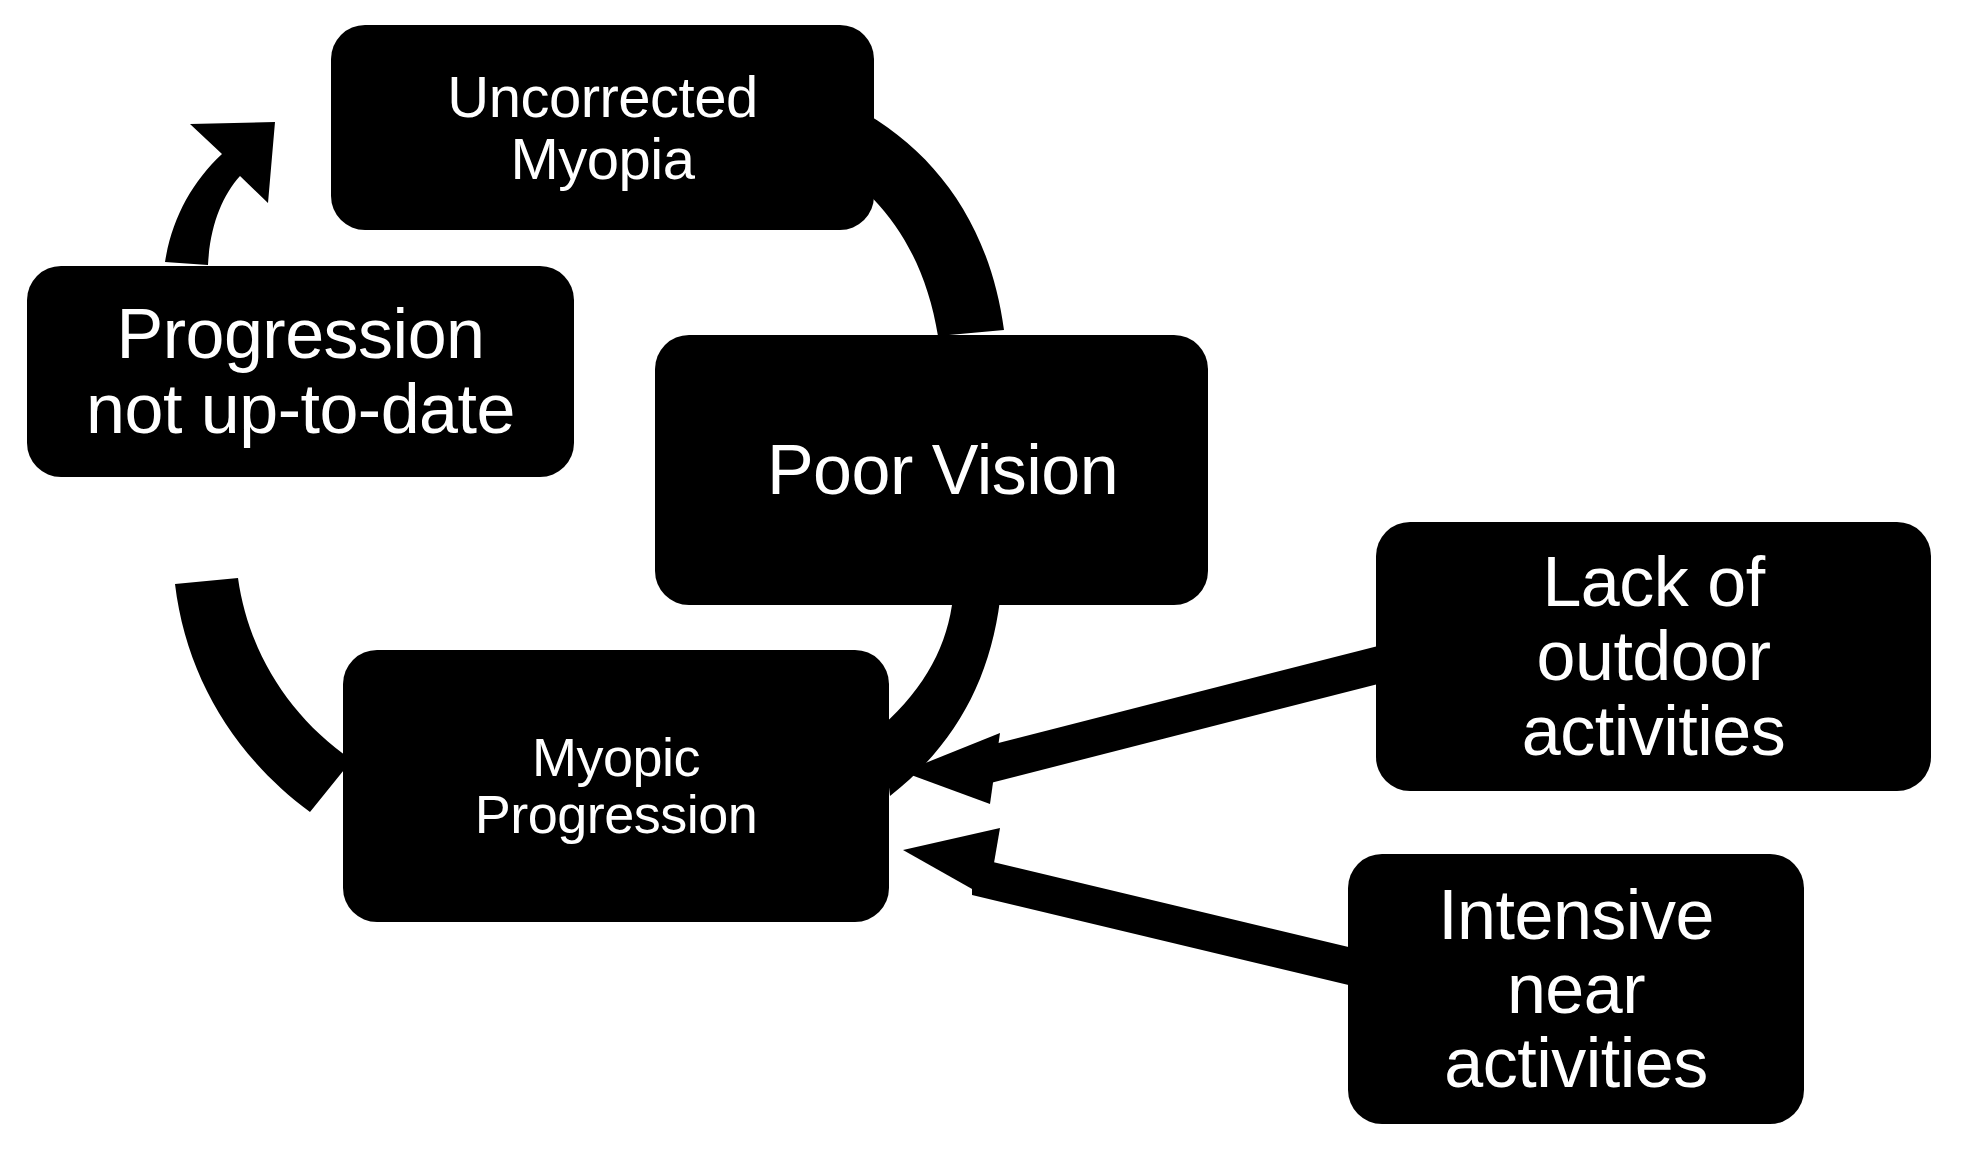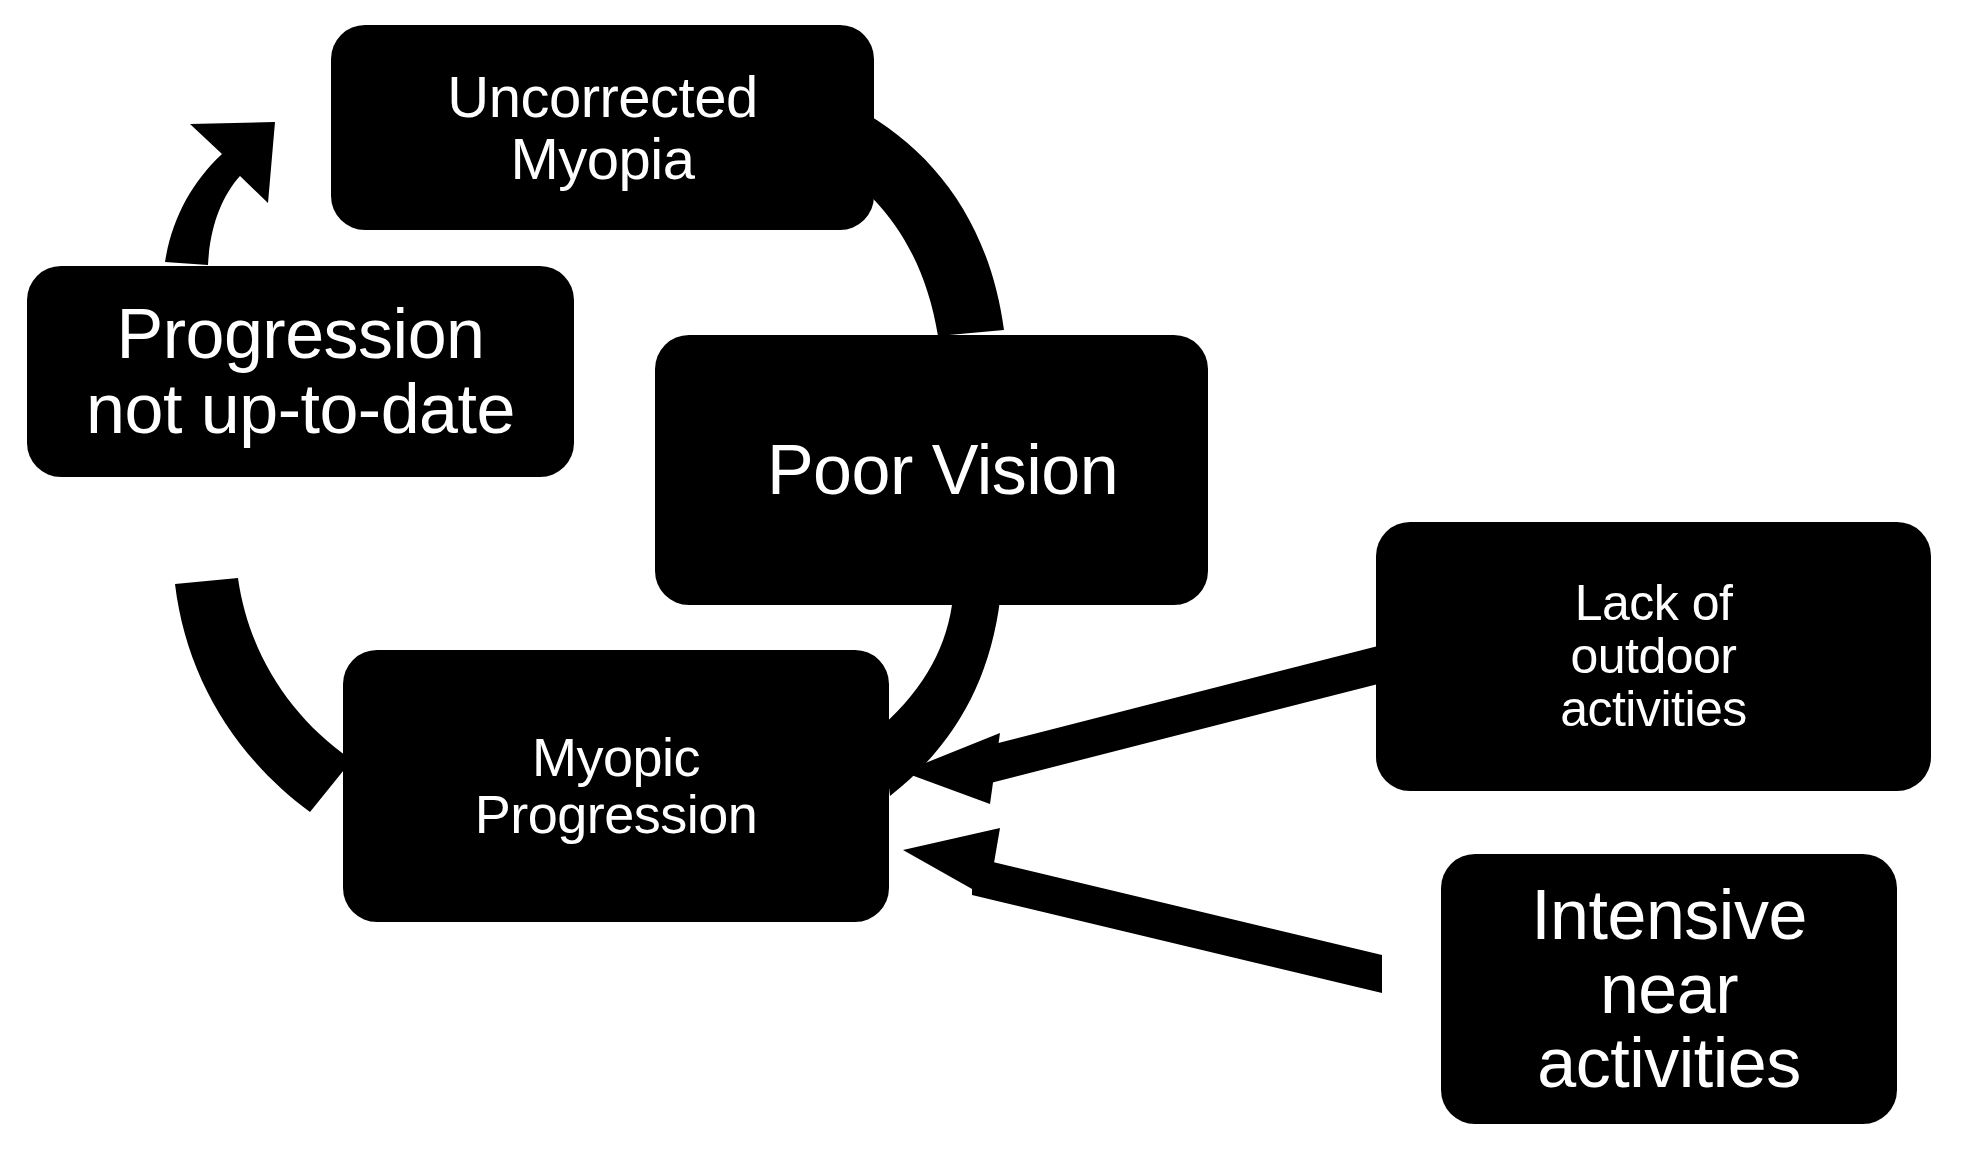--- a/index.html
+++ b/index.html
@@ -60,24 +60,24 @@
     left: 655px;  top: 335px;  width: 553px;  height: 270px;
     font-size: 70px;
     padding-left: 36px;
   }
   #node-myopic-progression {
     left: 343px;  top: 650px;  width: 546px;  height: 272px;
     font-size: 54px;
   }
   #node-lack-of-outdoor-activities {
     left: 1376px; top: 522px;  width: 555px;  height: 269px;
-    font-size: 50px;
+    font-size: 70px;
   }
   #node-intensive-near-activities {
-    left: 1441px; top: 854px;  width: 456px;  height: 270px;
+    left: 1348px; top: 854px;  width: 456px;  height: 270px;
     font-size: 70px;
   }
 </style>
 </head>
 <body>
 
 <div id="canvas">
 
   <svg id="edges" viewBox="0 0 1986 1159" width="1986" height="1159" xmlns="http://www.w3.org/2000/svg">
 

